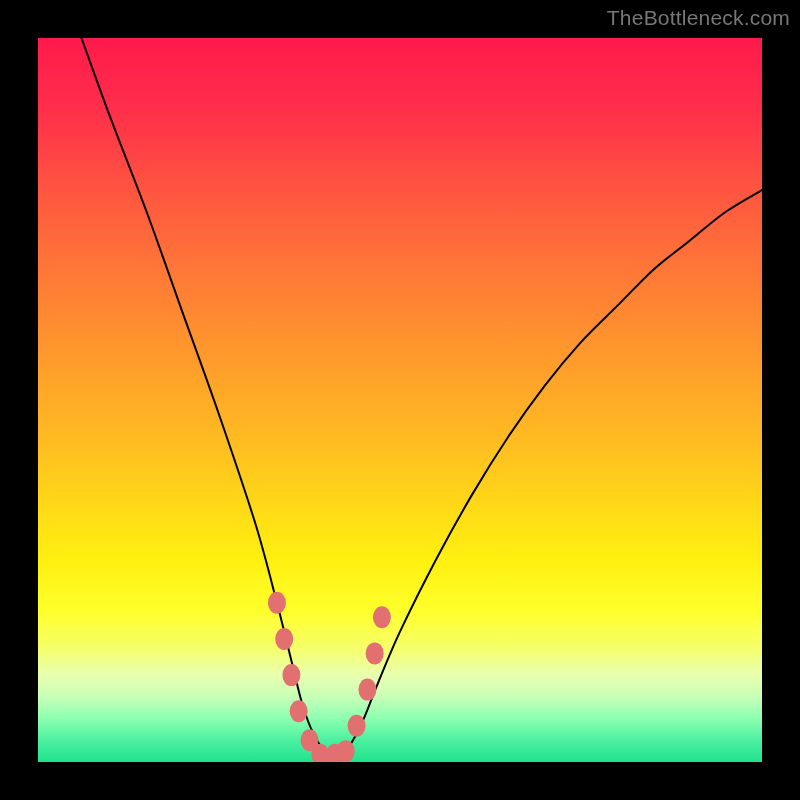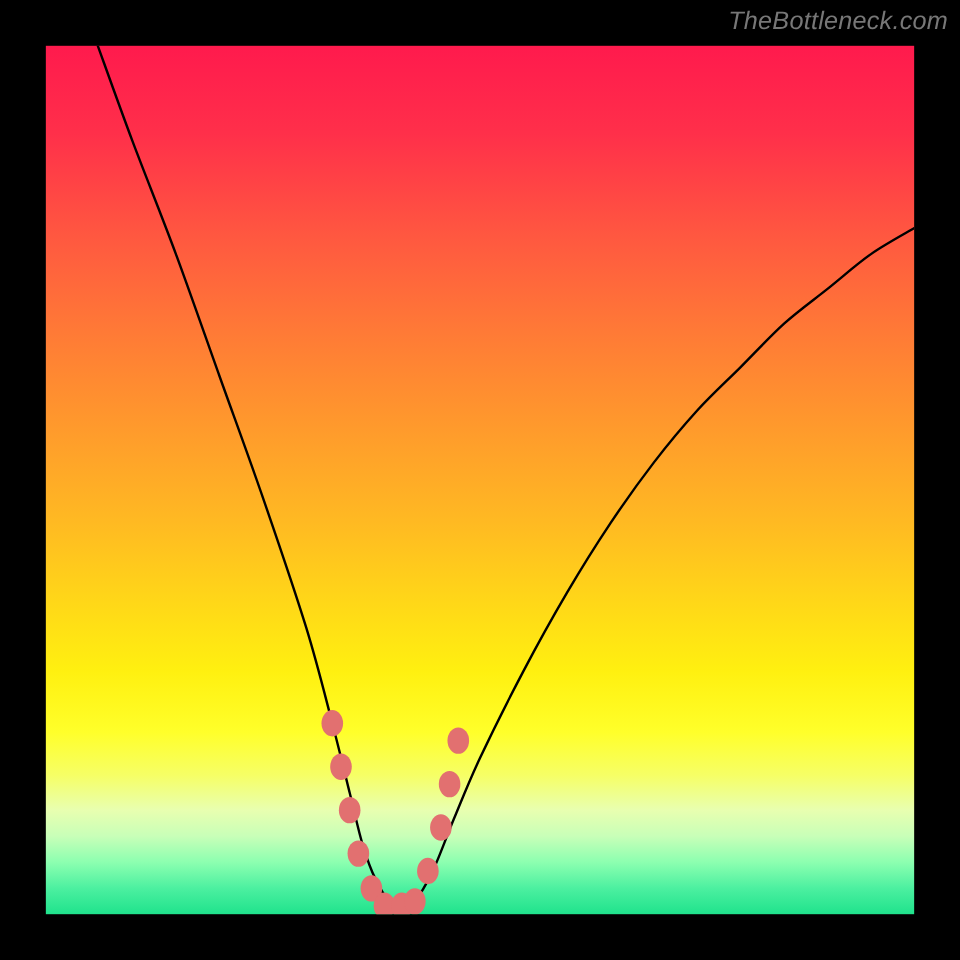--- a/index.html
+++ b/index.html
@@ -48,21 +48,20 @@
     );
   }
   .watermark {
     position: absolute;
     top: 6px;
     right: 10px;
     color: #777;
     font-size: 21px;
     letter-spacing: 0.2px;
     user-select: none;
-    font-style: italic;
   }
   svg.curve {
     position: absolute;
     inset: 0;
     width: 724px;
     height: 724px;
   }
   .curve-path {
     fill: none;
     stroke: #000;

